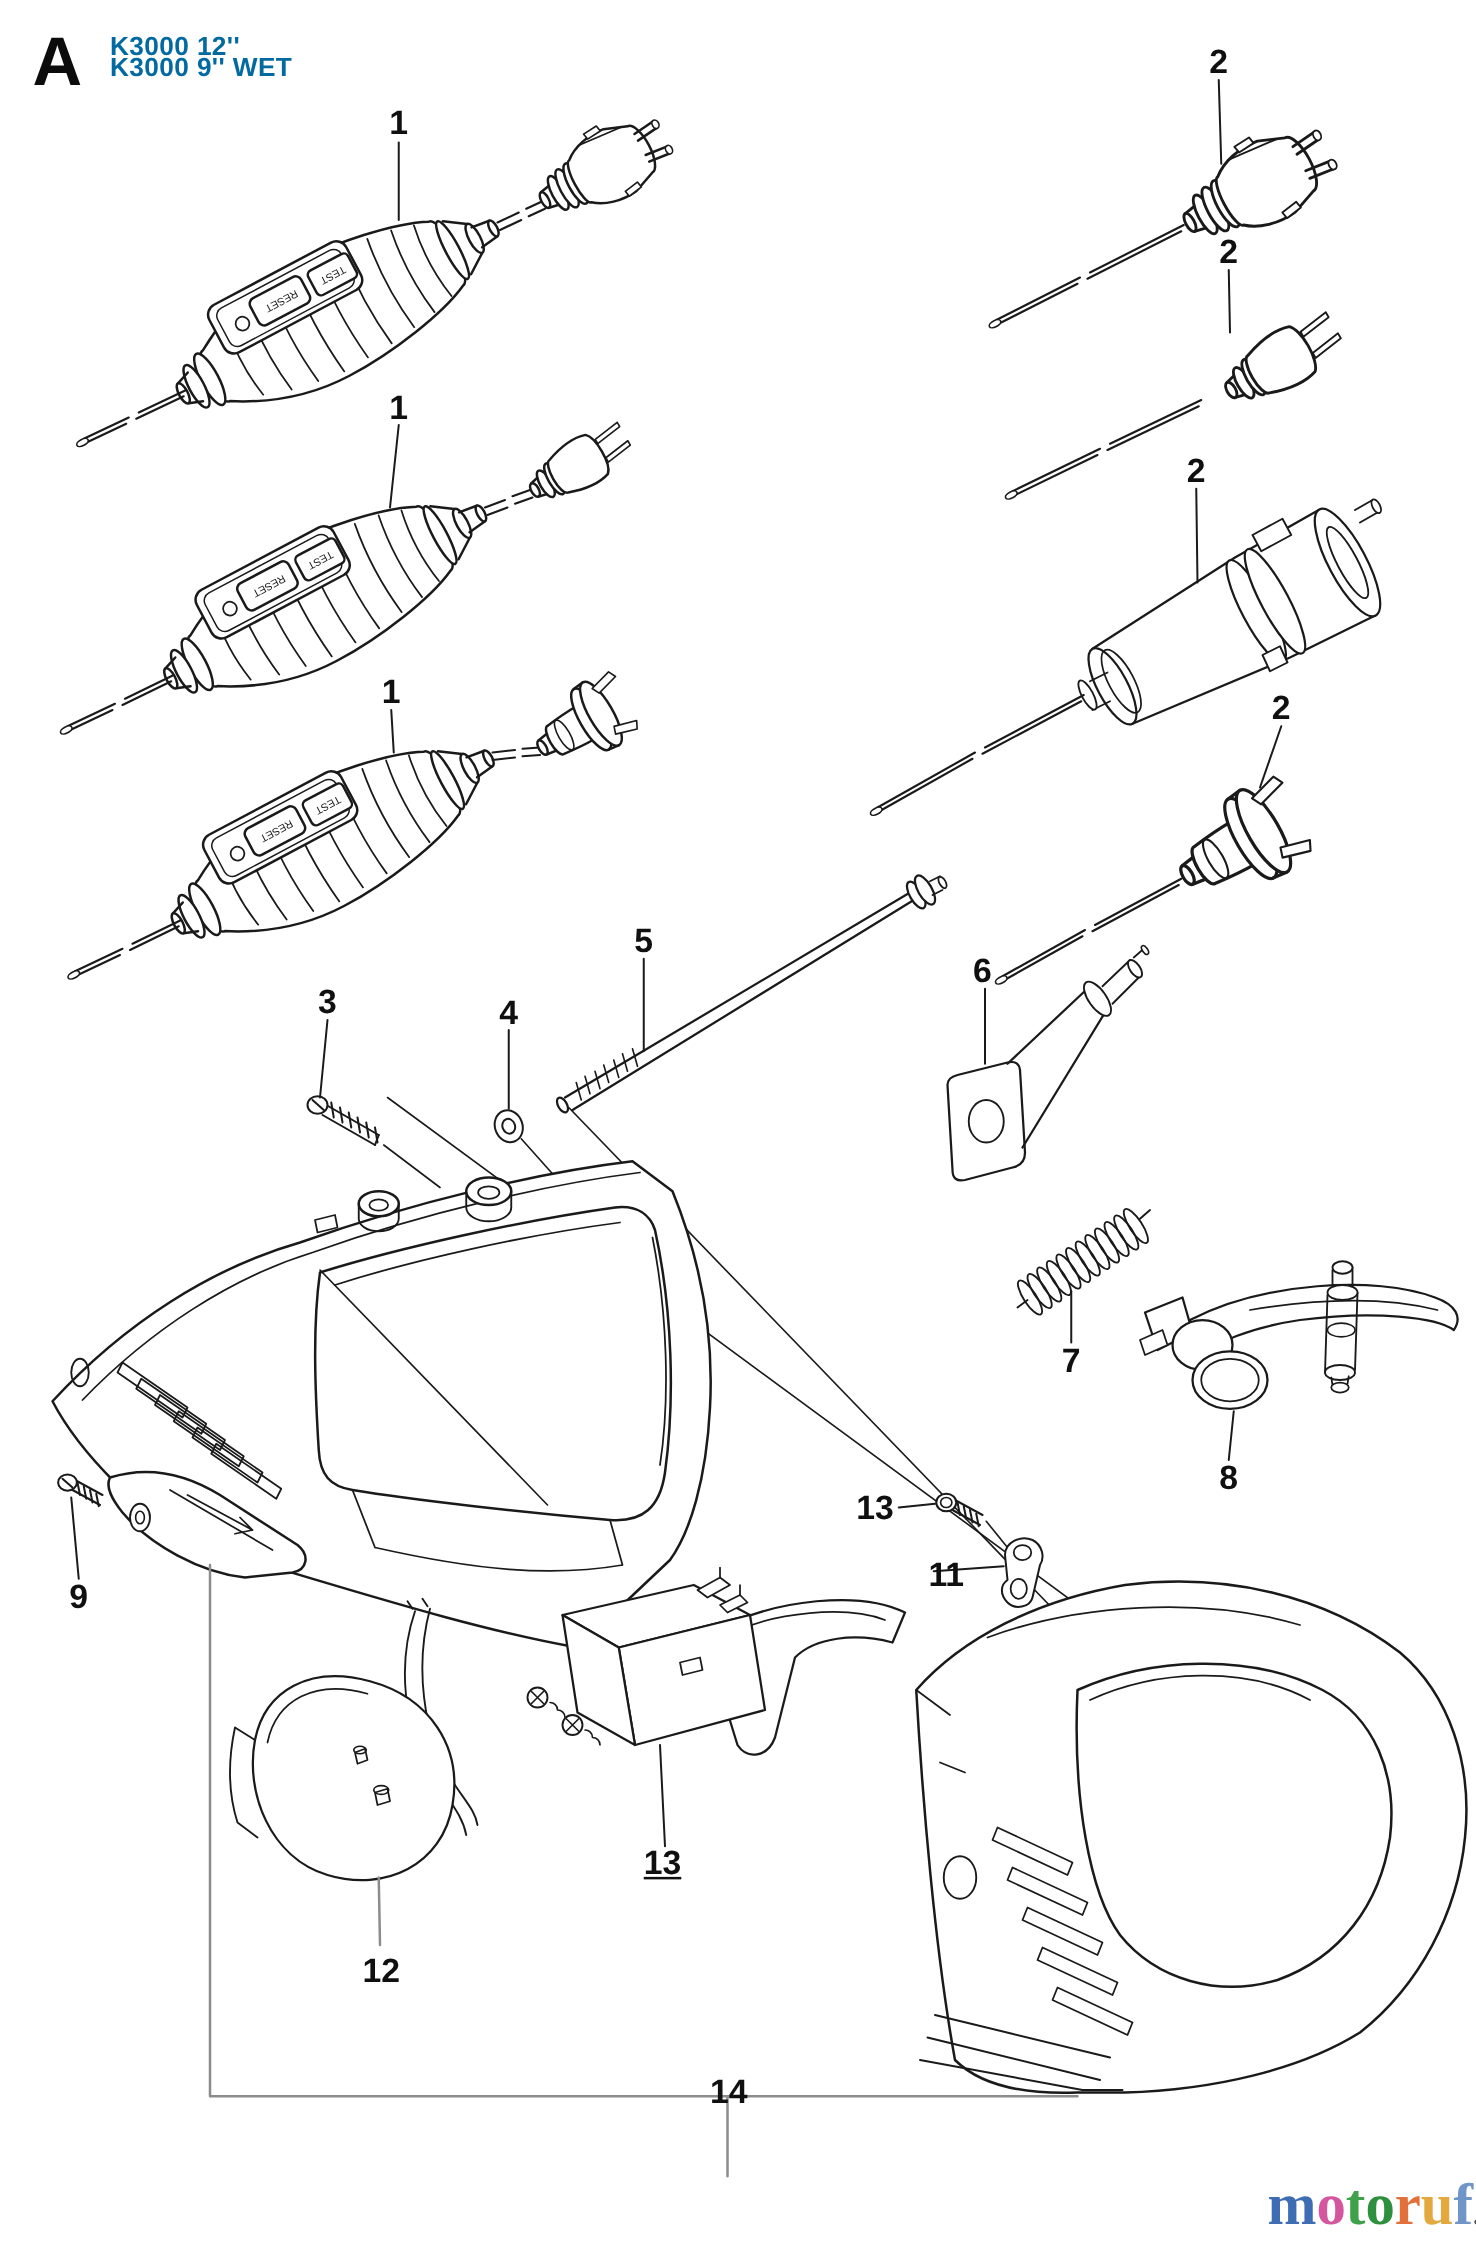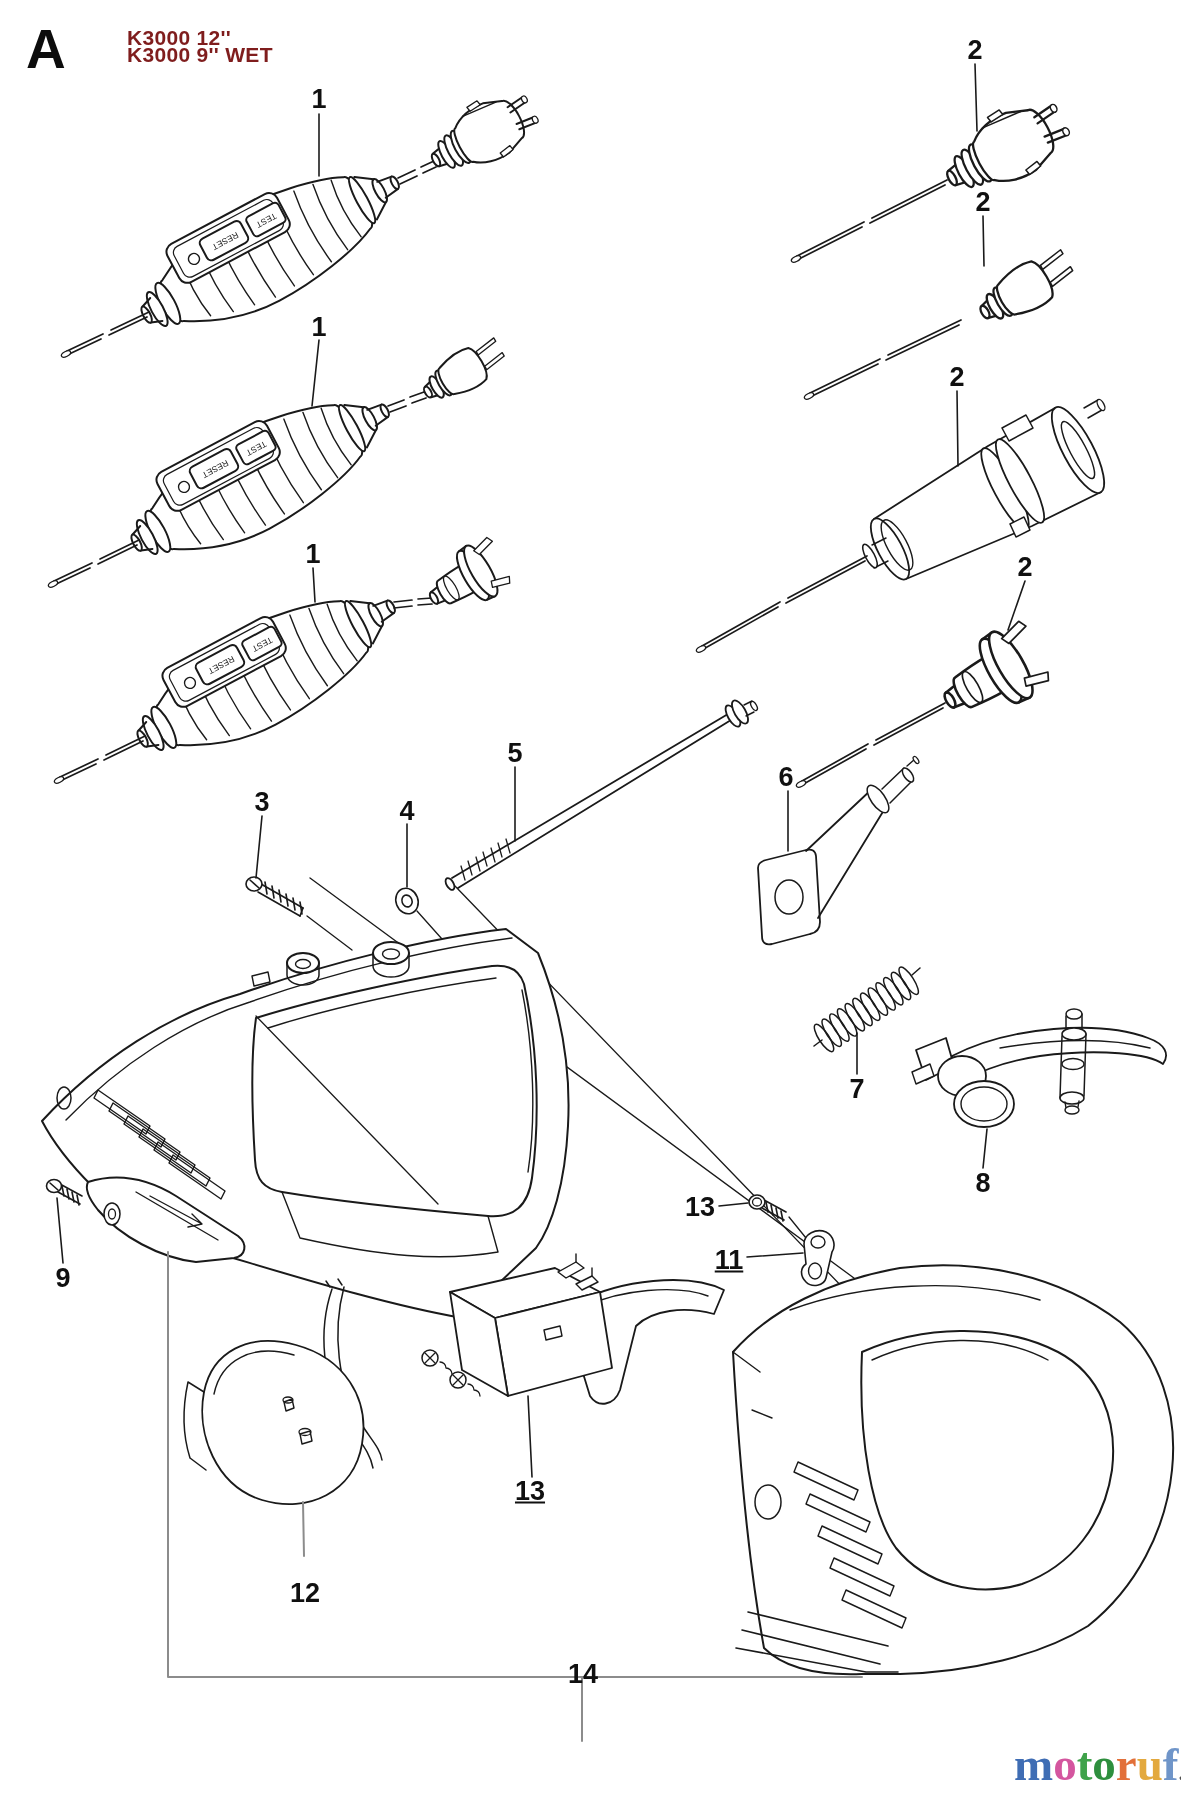--- a/index.html
+++ b/index.html
@@ -2,21 +2,21 @@
 <html><head>
 <meta charset="utf-8">
 <style>
   html,body{margin:0;padding:0;background:#fff;}
   .page{position:relative;width:1181px;height:1800px;background:#fff;overflow:hidden;
         font-family:"Liberation Sans",sans-serif;}
   .page svg{position:absolute;left:0;top:0;z-index:1;}
   .titleblock{position:absolute;left:0;top:0;z-index:4;}
   .sec{position:absolute;left:26px;top:22px;font:700 55px/1 "Liberation Sans",sans-serif;color:#0c0c0c;}
   .models{position:absolute;left:88px;top:29px;font:700 21px/17px "Liberation Sans",sans-serif;
-          color:#7f1d1d;letter-spacing:.3px;white-space:nowrap;margin-left:39px;}
+          color:#0369a1;letter-spacing:.3px;white-space:nowrap;}
   .labels{position:absolute;inset:0;z-index:3;}
   .plabel{position:absolute;transform:translate(-50%,-50%);font:700 27px/1 "Liberation Sans",sans-serif;
           color:#101010;white-space:nowrap;}
   .logo{position:absolute;left:1014px;top:1741px;z-index:4;font-family:"Liberation Serif",serif;
         font-weight:600;font-size:47px;line-height:1;white-space:nowrap;}
   .logo .suffix{font-size:24px;}
 </style>
 </head>
 <body>
 
@@ -377,22 +377,22 @@
       <div class="plabel" style="left: 957px; top: 377px;">2</div>
       <div class="plabel" style="left: 1025px; top: 567px;">2</div>
       <div class="plabel" style="left: 262px; top: 802px;">3</div>
       <div class="plabel" style="left: 407px; top: 811px;">4</div>
       <div class="plabel" style="left: 515px; top: 753px;">5</div>
       <div class="plabel" style="left: 786px; top: 777px;">6</div>
       <div class="plabel" style="left: 857px; top: 1089px;">7</div>
       <div class="plabel" style="left: 983px; top: 1183px;">8</div>
       <div class="plabel" style="left: 63px; top: 1278px;">9</div>
       <div class="plabel" style="left: 700px; top: 1207px;">13</div>
-      <div class="plabel" style="left: 729px; top: 1260px; text-decoration: underline;">11</div>
-      <div class="plabel" style="left: 305px; top: 1577px; margin-top: 16px;">12</div>
+      <div class="plabel" style="left: 757px; top: 1260px;">11</div>
+      <div class="plabel" style="left: 305px; top: 1577px;">12</div>
       <div class="plabel" style="left: 530px; top: 1491px; text-decoration: underline;">13</div>
       <div class="plabel" style="left: 583px; top: 1674px;">14</div>
     </div>
 
   <div class="logo">
     <span><span style="color: rgb(63, 109, 180);">m</span><span style="color: rgb(212, 86, 159);">o</span><span style="color: rgb(63, 162, 74);">t</span><span style="color: rgb(46, 143, 62);">o</span><span style="color: rgb(226, 112, 58);">r</span><span style="color: rgb(227, 169, 62);">u</span><span style="color: rgb(111, 149, 201);">f</span></span><span class="suffix" style="color: rgb(79, 79, 79);">.de</span>
   </div>
 
 </div>
 

